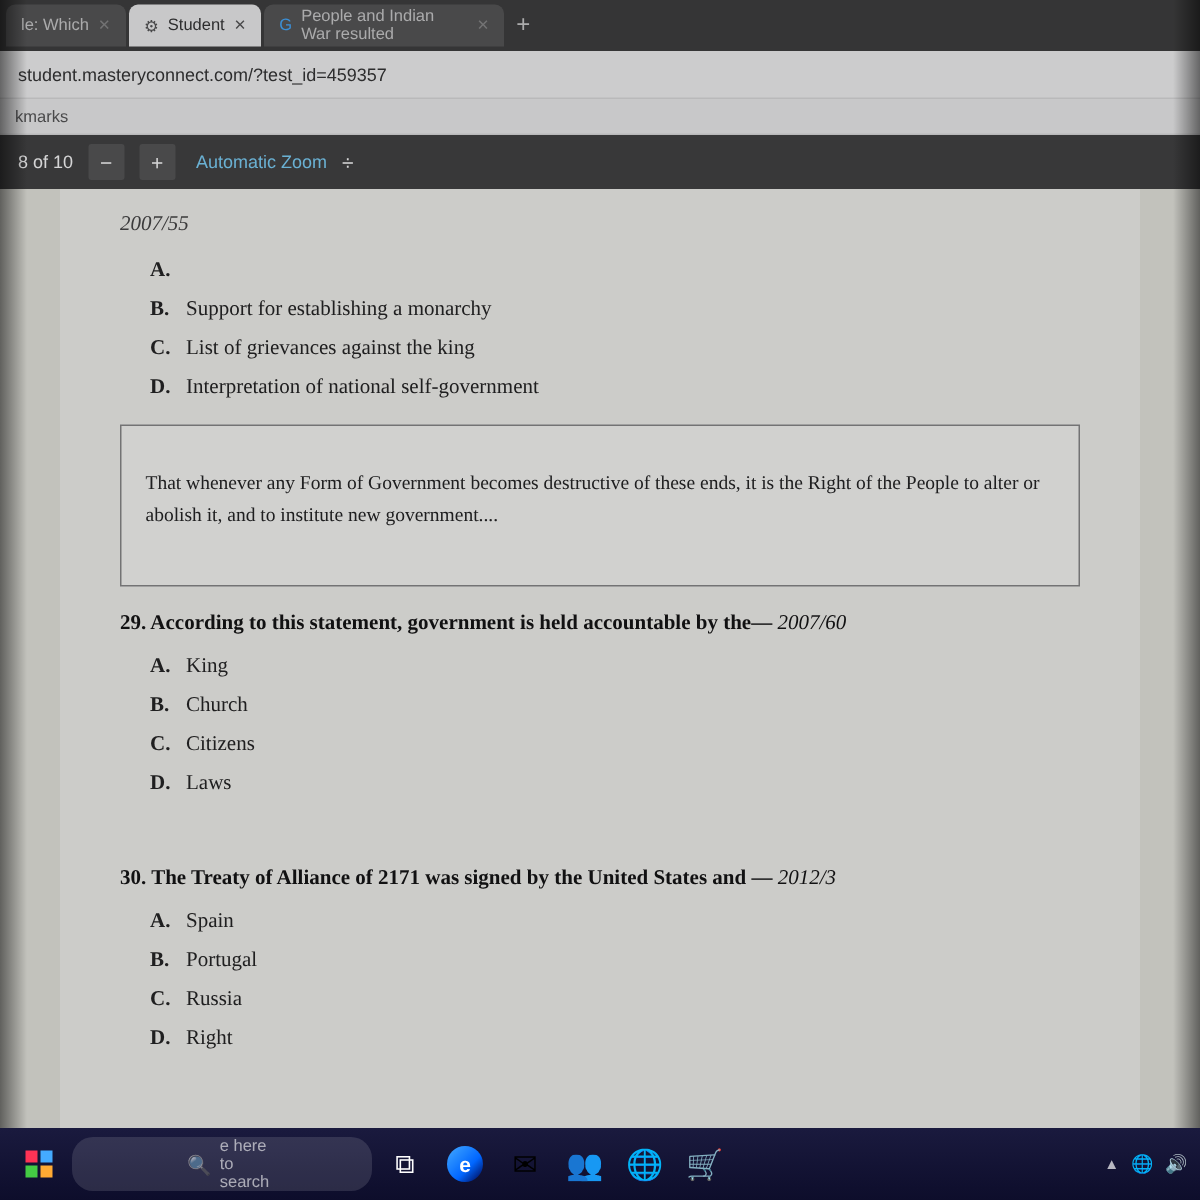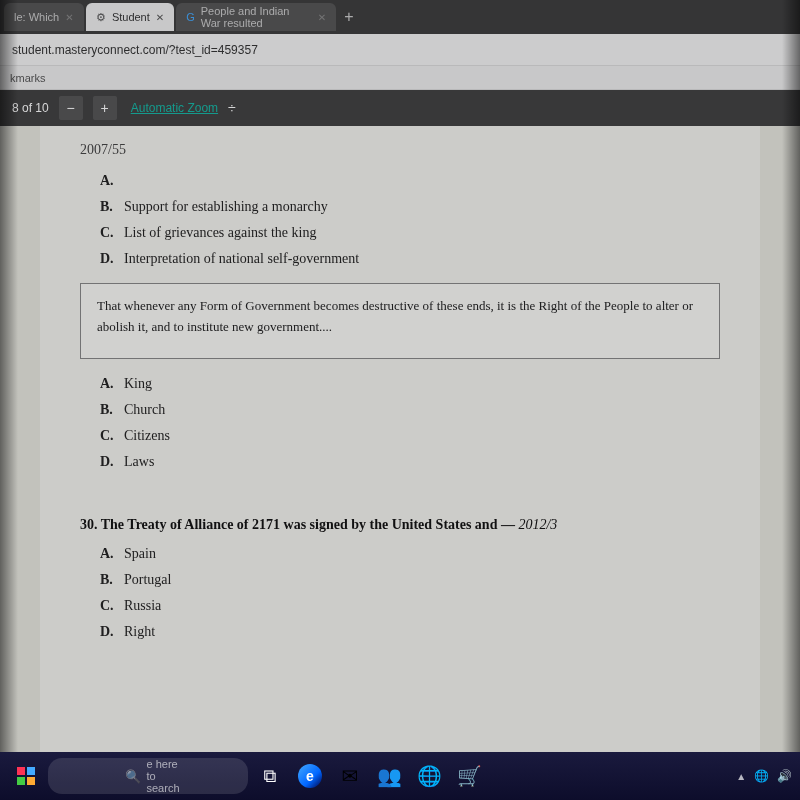--- a/index.html
+++ b/index.html
@@ -116,44 +116,44 @@
       height: 24px;
       display: flex;
       align-items: center;
       justify-content: center;
       cursor: pointer;
       font-size: 14px;
       border-radius: 2px;
     }
 
     .pdf-zoom {
-      color: #14b8a6;
+      color: #7dd3fc;
       font-size: 12px;
       margin-left: 4px;
-      text-decoration: underline;
     }
 
     
     .content-area {
       background: #e8e8e0;
       flex: 1;
       overflow: hidden;
       position: relative;
     }
 
     .page-content {
       background: #f5f4ef;
       margin: 0 auto;
       width: 720px;
       min-height: 100%;
       padding: 16px 40px 20px 40px;
       font-family: 'Times New Roman', serif;
     }
 
     .year-code {
+      font-style: italic;
       color: #444;
       font-size: 14px;
       margin-bottom: 12px;
     }
 
     .answer-choices {
       margin: 8px 0 8px 20px;
     }
 
     .answer-choice {
@@ -165,21 +165,21 @@
       line-height: 1.5;
     }
 
     .choice-letter {
       font-weight: bold;
       min-width: 16px;
     }
 
     .quote-box {
       border: 1px solid #888;
-      padding: 12px 16px;
+      padding: 28px 16px;
       margin: 14px 0;
       background: #fafaf7;
     }
 
     .quote-text {
       font-size: 13px;
       color: #222;
       line-height: 1.6;
       margin-bottom: 8px;
     }
@@ -366,20 +366,25 @@
         <div class="answer-choice">
           <span class="choice-letter">D.</span>
           <span>Interpretation of national self-government</span>
         </div>
       </div>
 
       <div class="quote-box">
         <div class="quote-text">That whenever any Form of Government becomes destructive of these ends, it is the Right of the People to alter or abolish it, and to institute new government....</div>
       </div>
 
+      <div class="question">
+        <span>29.</span>
+        <span>According to this statement, government is held accountable by the—</span>
+        <span class="question-italic">2007/60</span>
+      </div>
 
       <div class="answer-choices">
         <div class="answer-choice">
           <span class="choice-letter">A.</span>
           <span>King</span>
         </div>
         <div class="answer-choice">
           <span class="choice-letter">B.</span>
           <span>Church</span>
         </div>

